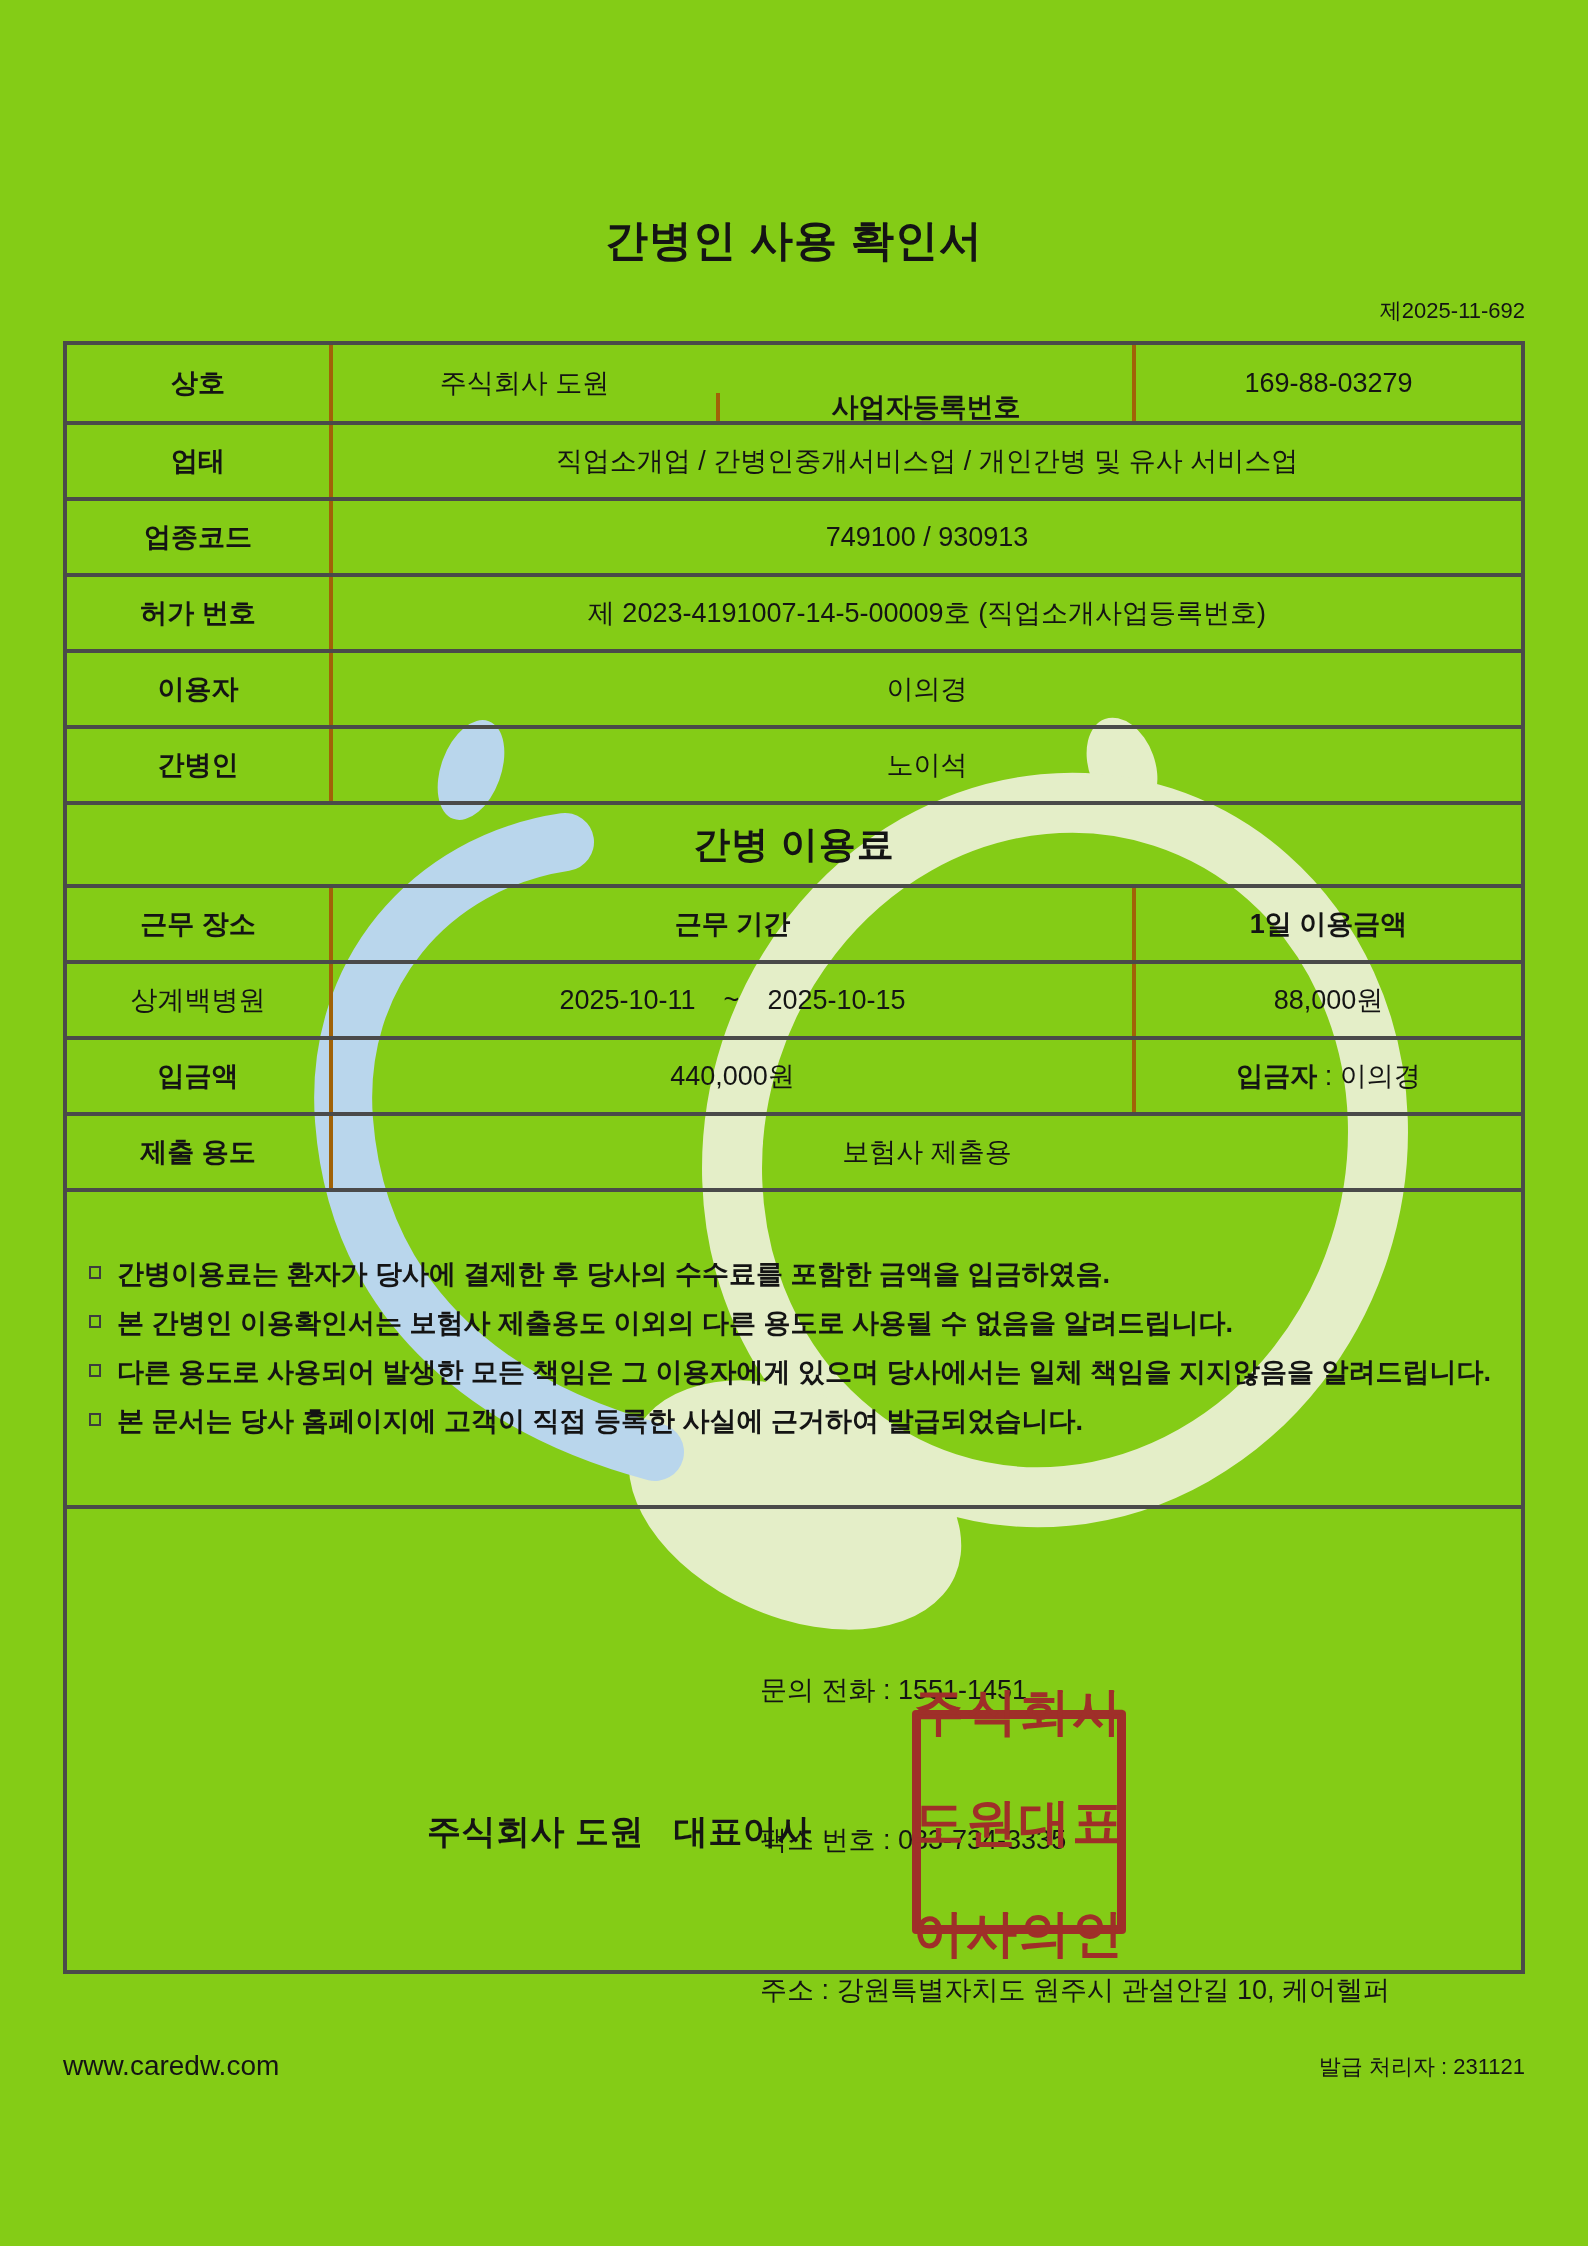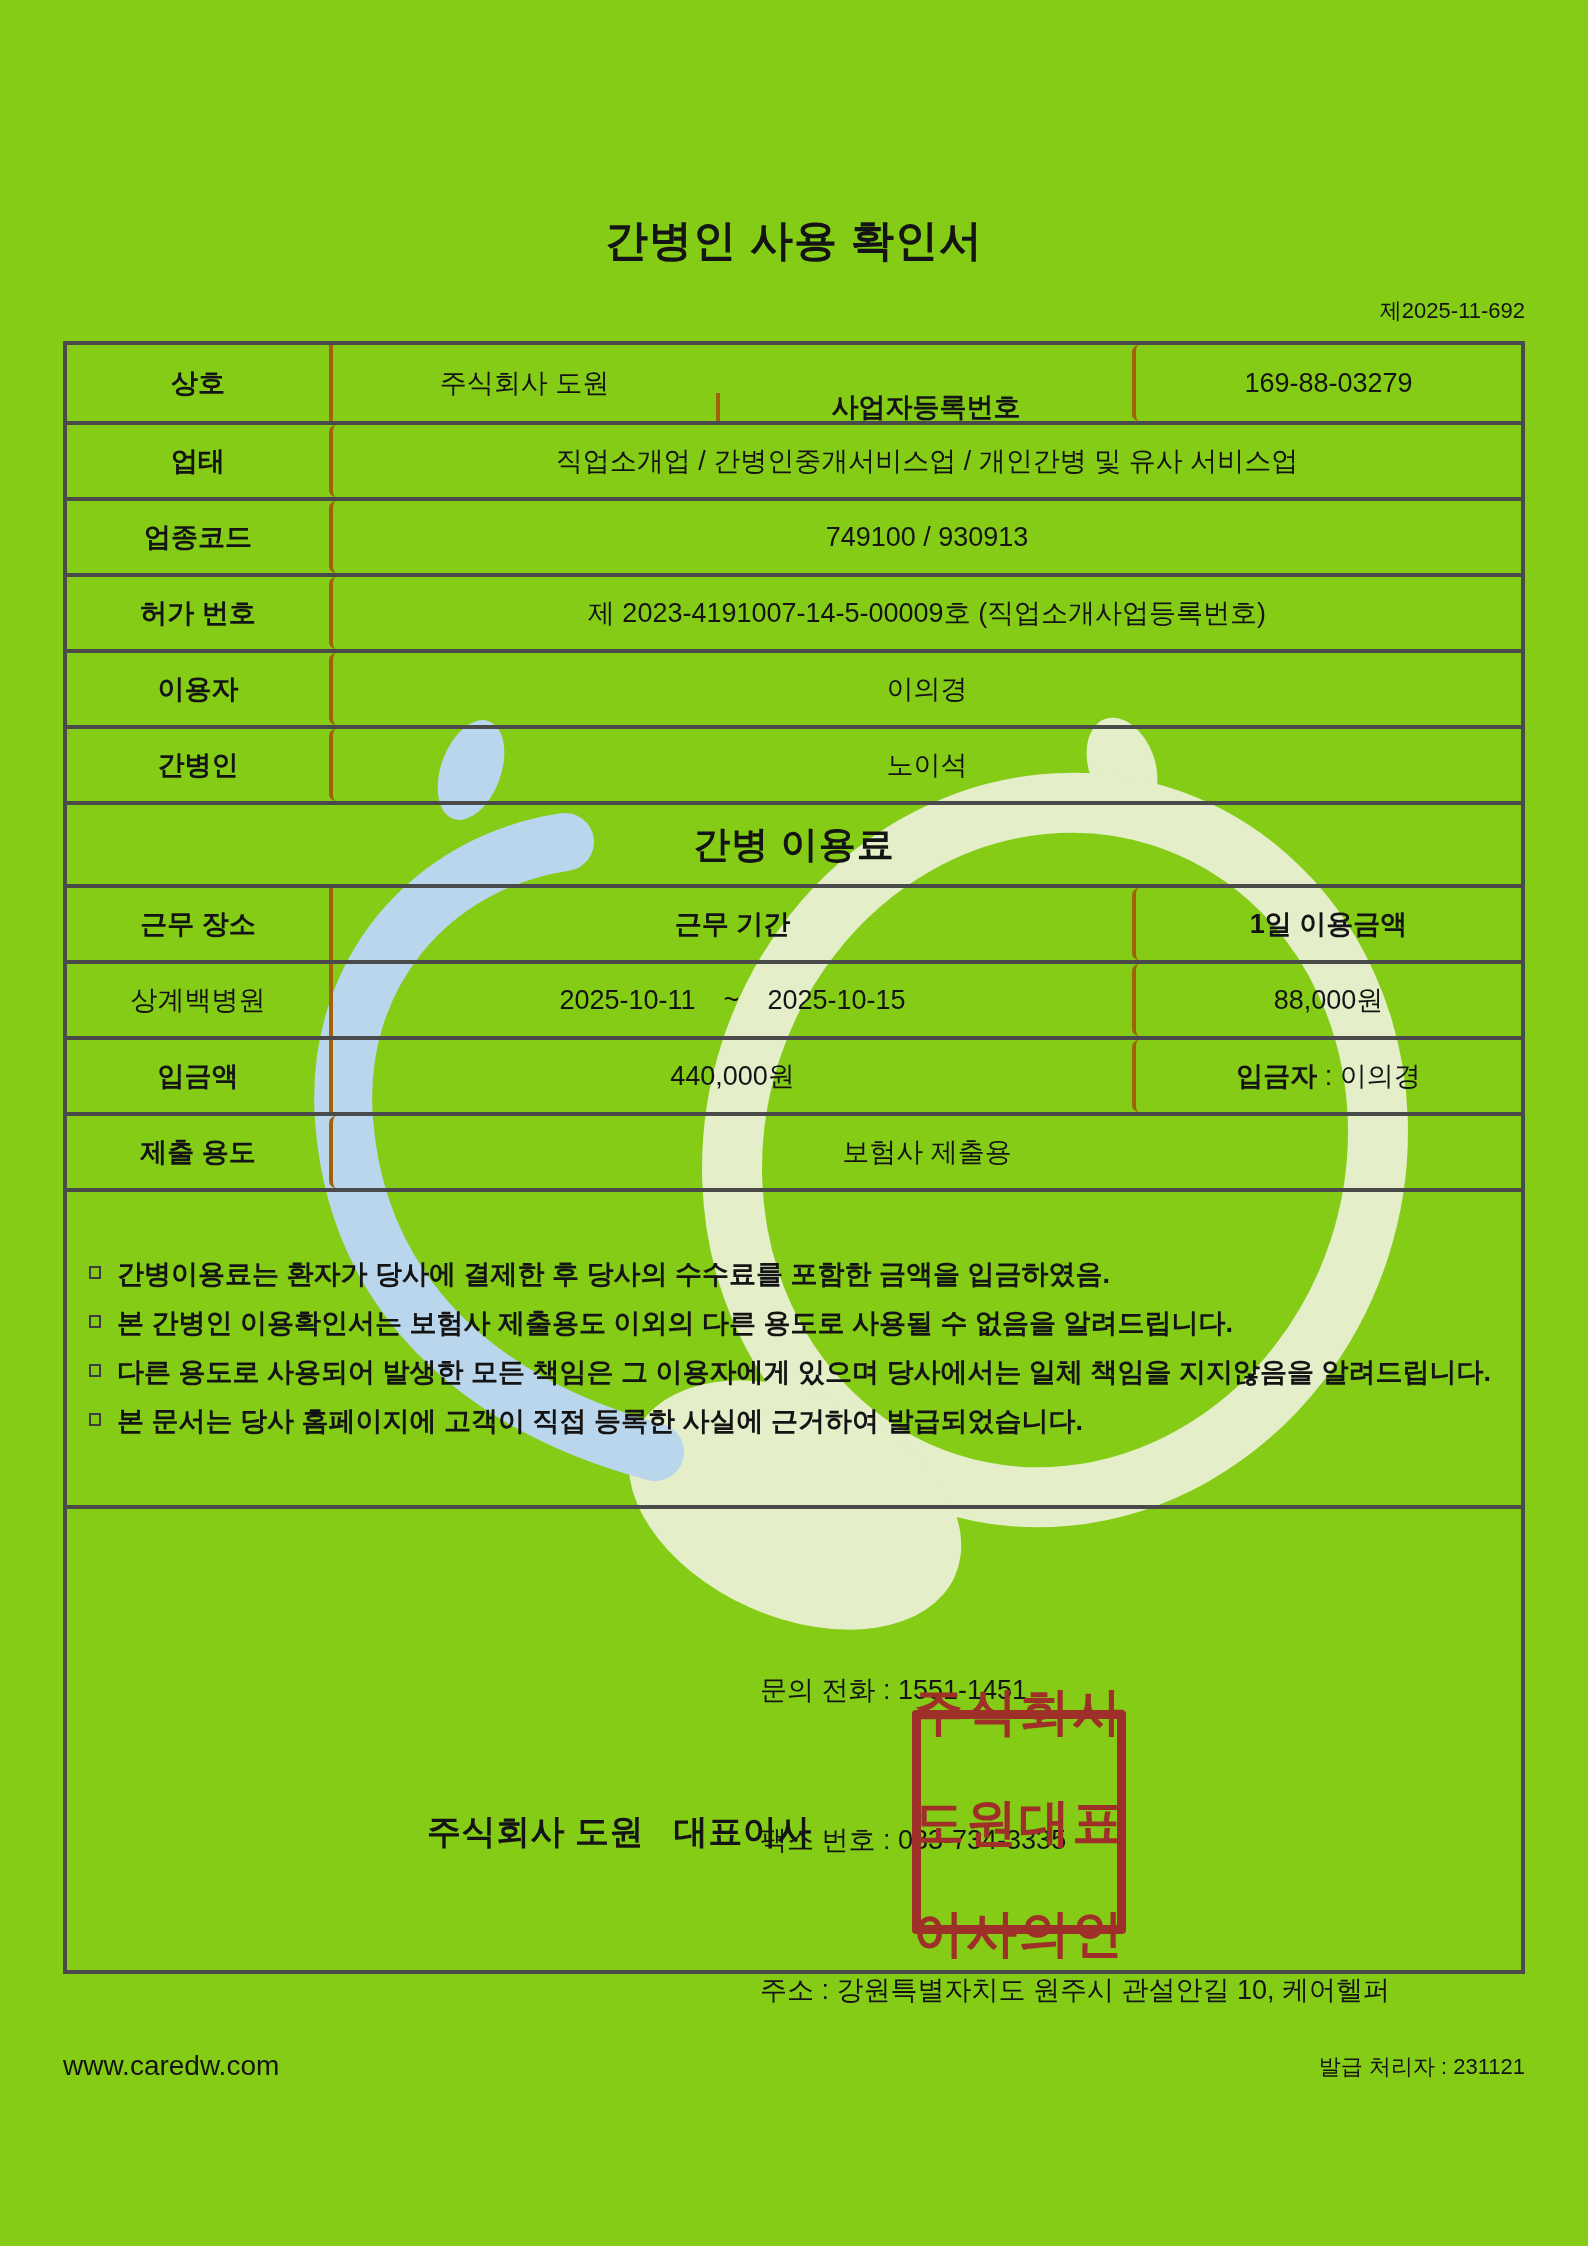--- a/index.html
+++ b/index.html
@@ -36,21 +36,21 @@
     font-size:27px;text-align:center;background:transparent;
   }
   .td:first-child{border-left:none;}
   .lbl{font-weight:700;}
   .h76{height:76px;}
   .h83{height:83px;}
   .w-label{width:262px;flex:none;}
   .w-r1c2{width:387px;flex:none;}
   .w-r1c3{width:416px;flex:none;margin-top:48px;}
   .w-fee2{width:803px;flex:none;}
-  .flex1{flex:1;border-radius:7px;}
+  .flex1{flex:1;}
 
   .section-heading{font-size:37px;font-weight:700;letter-spacing:1px;}
 
   .period-wrap{display:flex;gap:28px;align-items:center;justify-content:center;}
   .payer-rest{white-space:pre;font-weight:400;}
 
   .notes-cell{
     height:313px;display:block;text-align:left;
     padding:64px 28px 0 22px;box-sizing:border-box;font-weight:bold;
   }

